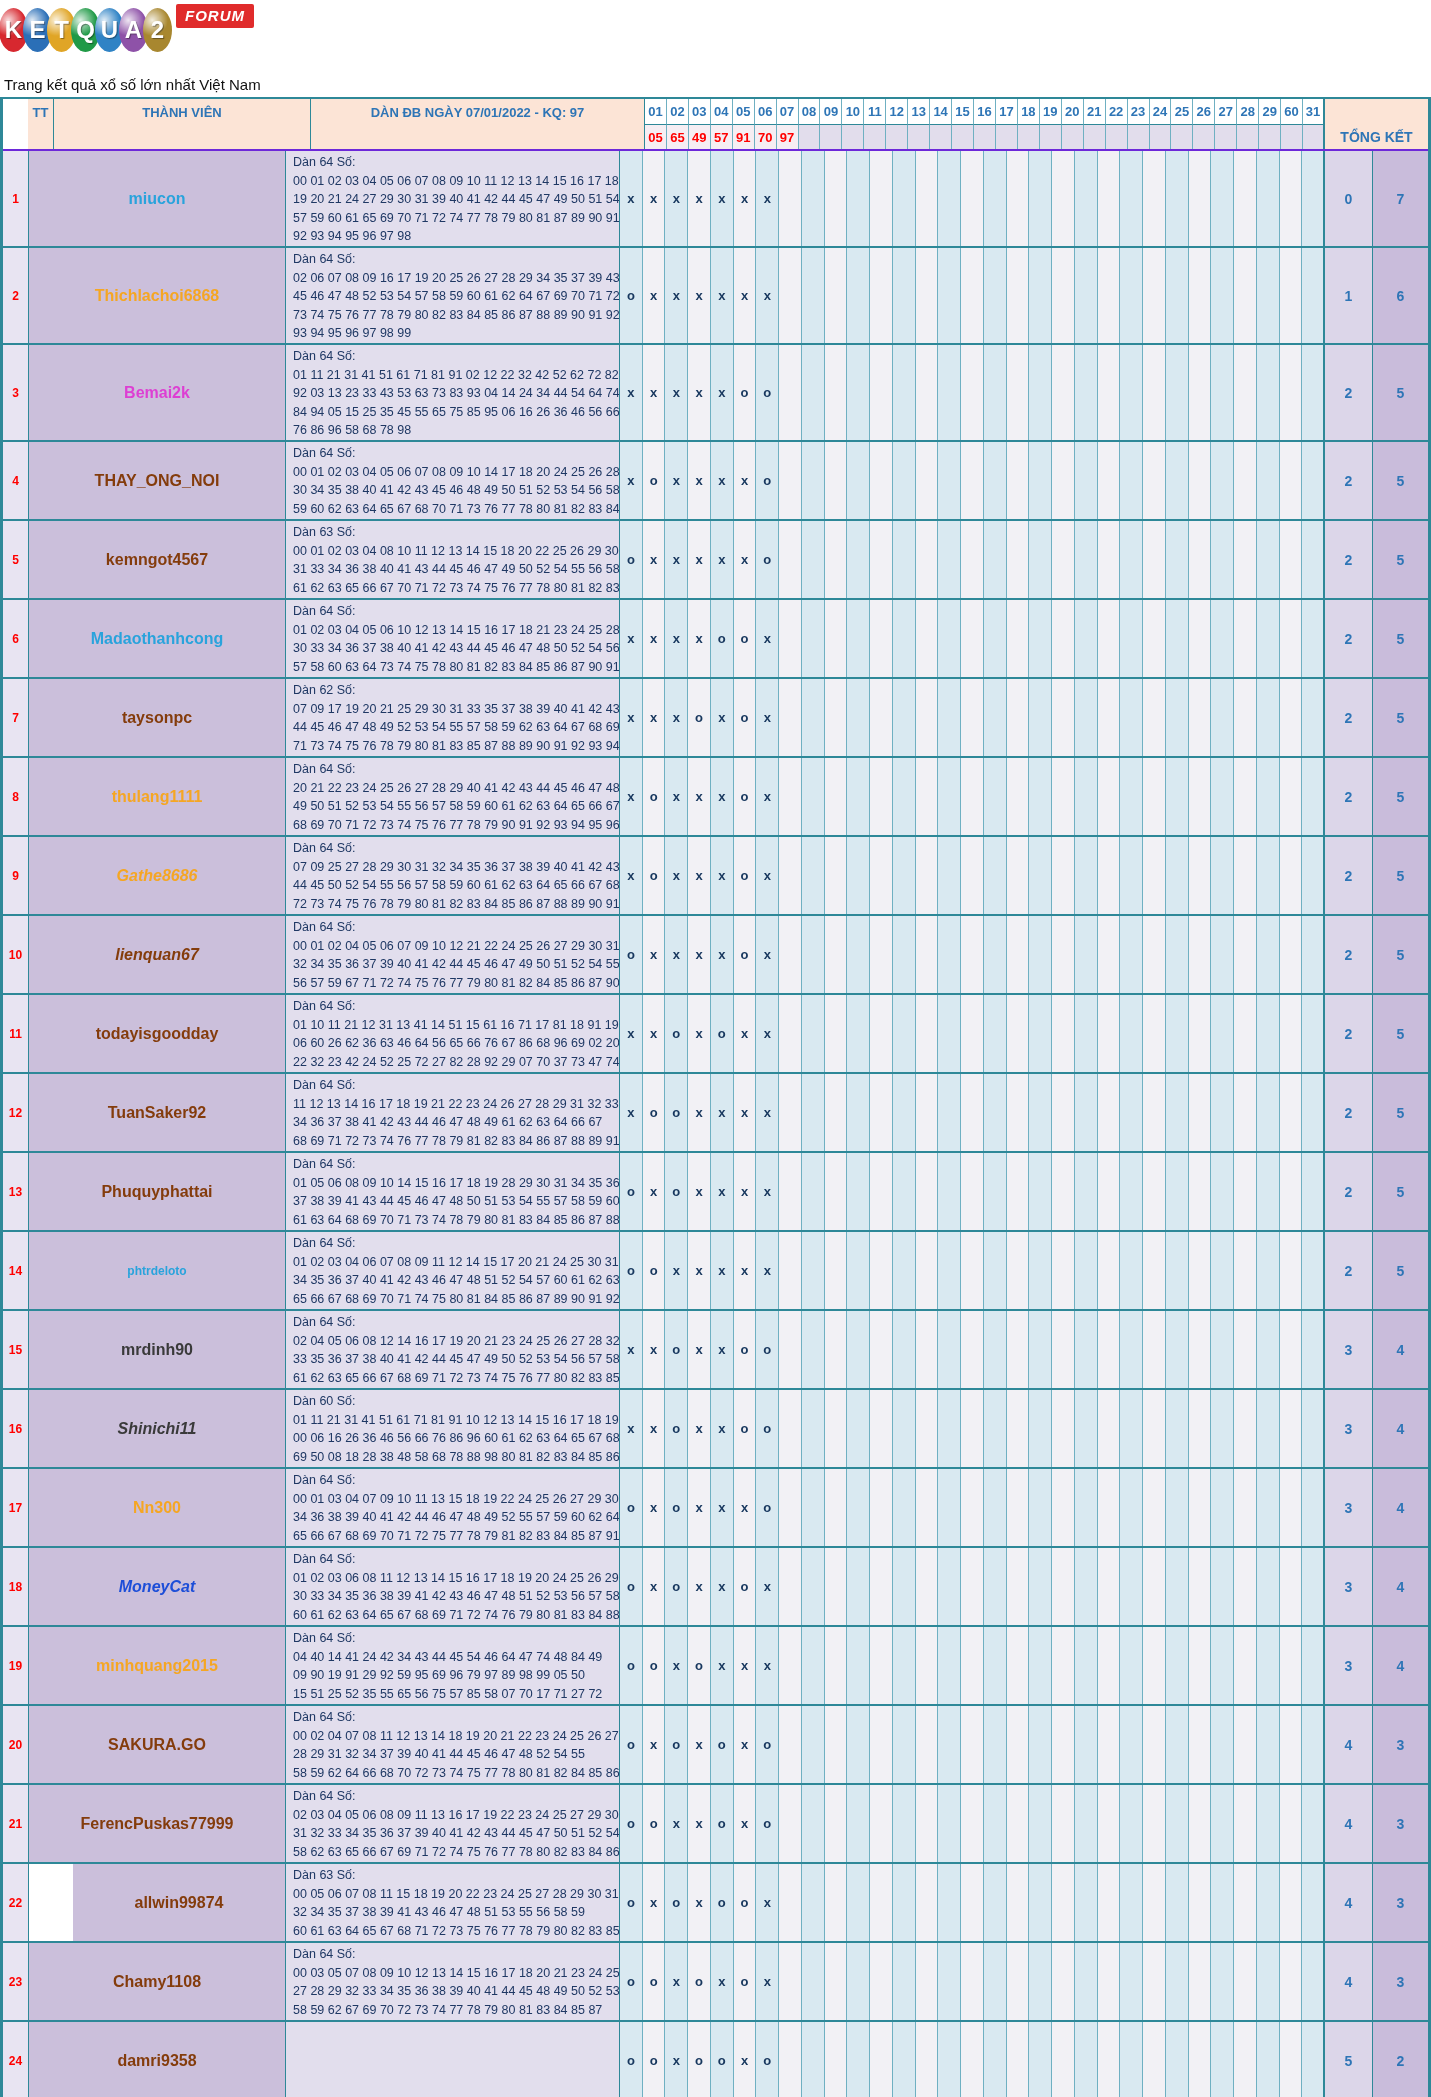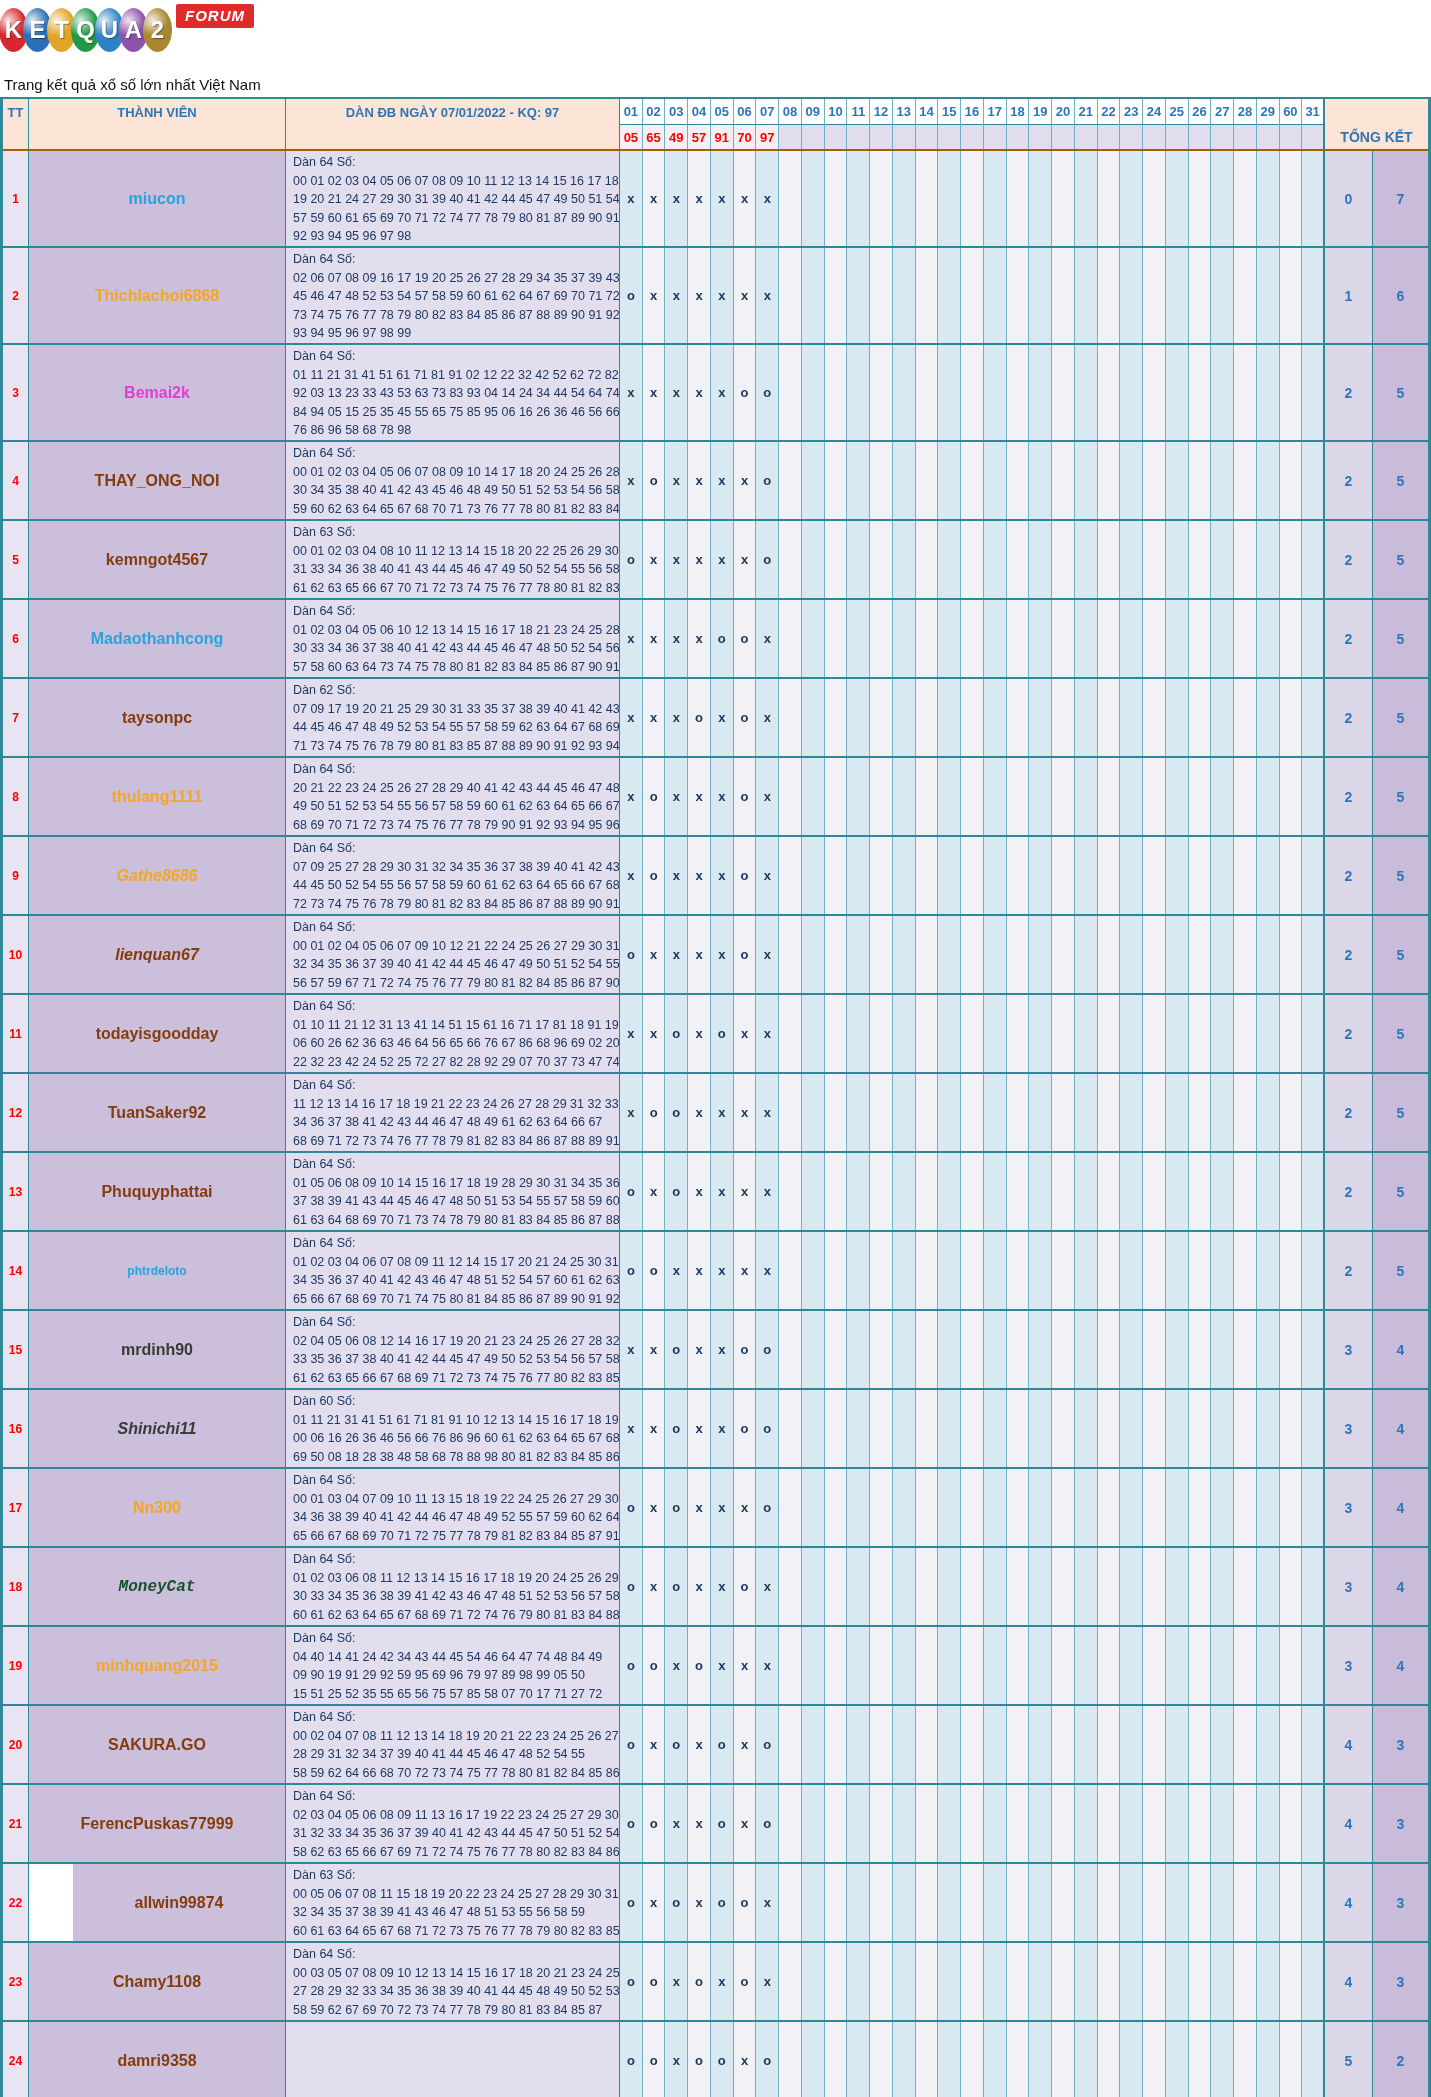--- a/index.html
+++ b/index.html
@@ -27,21 +27,21 @@
   
   .tbl{border:3px solid #2e8898;border-top:2px solid #2e8898;box-sizing:border-box;}
   .grid-row{display:grid;grid-template-columns:26px 257px 334px repeat(31,1fr) 48px 55px;box-sizing:border-box;}
 
   .cell{box-sizing:border-box;border-right:1px solid #2e8898;display:flex;align-items:center;justify-content:center;overflow:hidden;}
   .cell.daycell{border-right:1px solid #6fb0c2;}
   .cell.day-last{border-right:2px solid #2e8898;}
   .cell:last-child{border-right:none;}
 
   
-  .thead{border-bottom:2px solid #a16207;}
+  .thead{border-bottom:2px solid #6d28d9;padding-left:25px;}
   .hrow1{height:26px;}
   .hrow2{height:24px;}
   .hpeach{background:#fce4d6;color:#2e75b6;font-weight:bold;font-size:13px;}
   .hday{background:#fff;color:#2e75b6;font-weight:bold;font-size:13px;border-bottom:1px solid #2e8898;}
   .hval{background:#f6eef3;color:#f00;font-weight:bold;font-size:13px;}
   .hval-empty{background:#e2ddec;}
   .htotal{font-size:14px;}
 
   
   .row{height:79px;border-bottom:2px solid #2e8898;}
@@ -1161,21 +1161,21 @@
           <div class="cell day-odd daycell"></div>
           <div class="cell day-even daycell"></div>
           <div class="cell day-odd daycell"></div>
           <div class="cell day-even daycell"></div>
           <div class="cell day-odd daycell day-last"></div>
           <div class="cell tot-o">3</div>
           <div class="cell tot-x">4</div>
         </div>
         <div class="grid-row row">
     <div class="cell tt">18</div>
-    <div class="cell nameCell it" style="color: #14532d; font-family: Liberation Mono, monospace;">MoneyCat</div>
+    <div class="cell nameCell it" style="color: #1d4ed8;">MoneyCat</div>
     <div class="cell numsCell">
             <span class="inner">
               <div>Dàn 64 Số:</div>
               <div>01 02 03 06 08 11 12 13 14 15 16 17 18 19 20 24 25 26 29</div>
               <div>30 33 34 35 36 38 39 41 42 43 46 47 48 51 52 53 56 57 58</div>
               <div>60 61 62 63 64 65 67 68 69 71 72 74 76 79 80 81 83 84 88</div>
             </span>
           </div>
   <div class="cell day-odd daycell">
             <span class="mark" style="color: rgb(23, 55, 94);">o</span>

